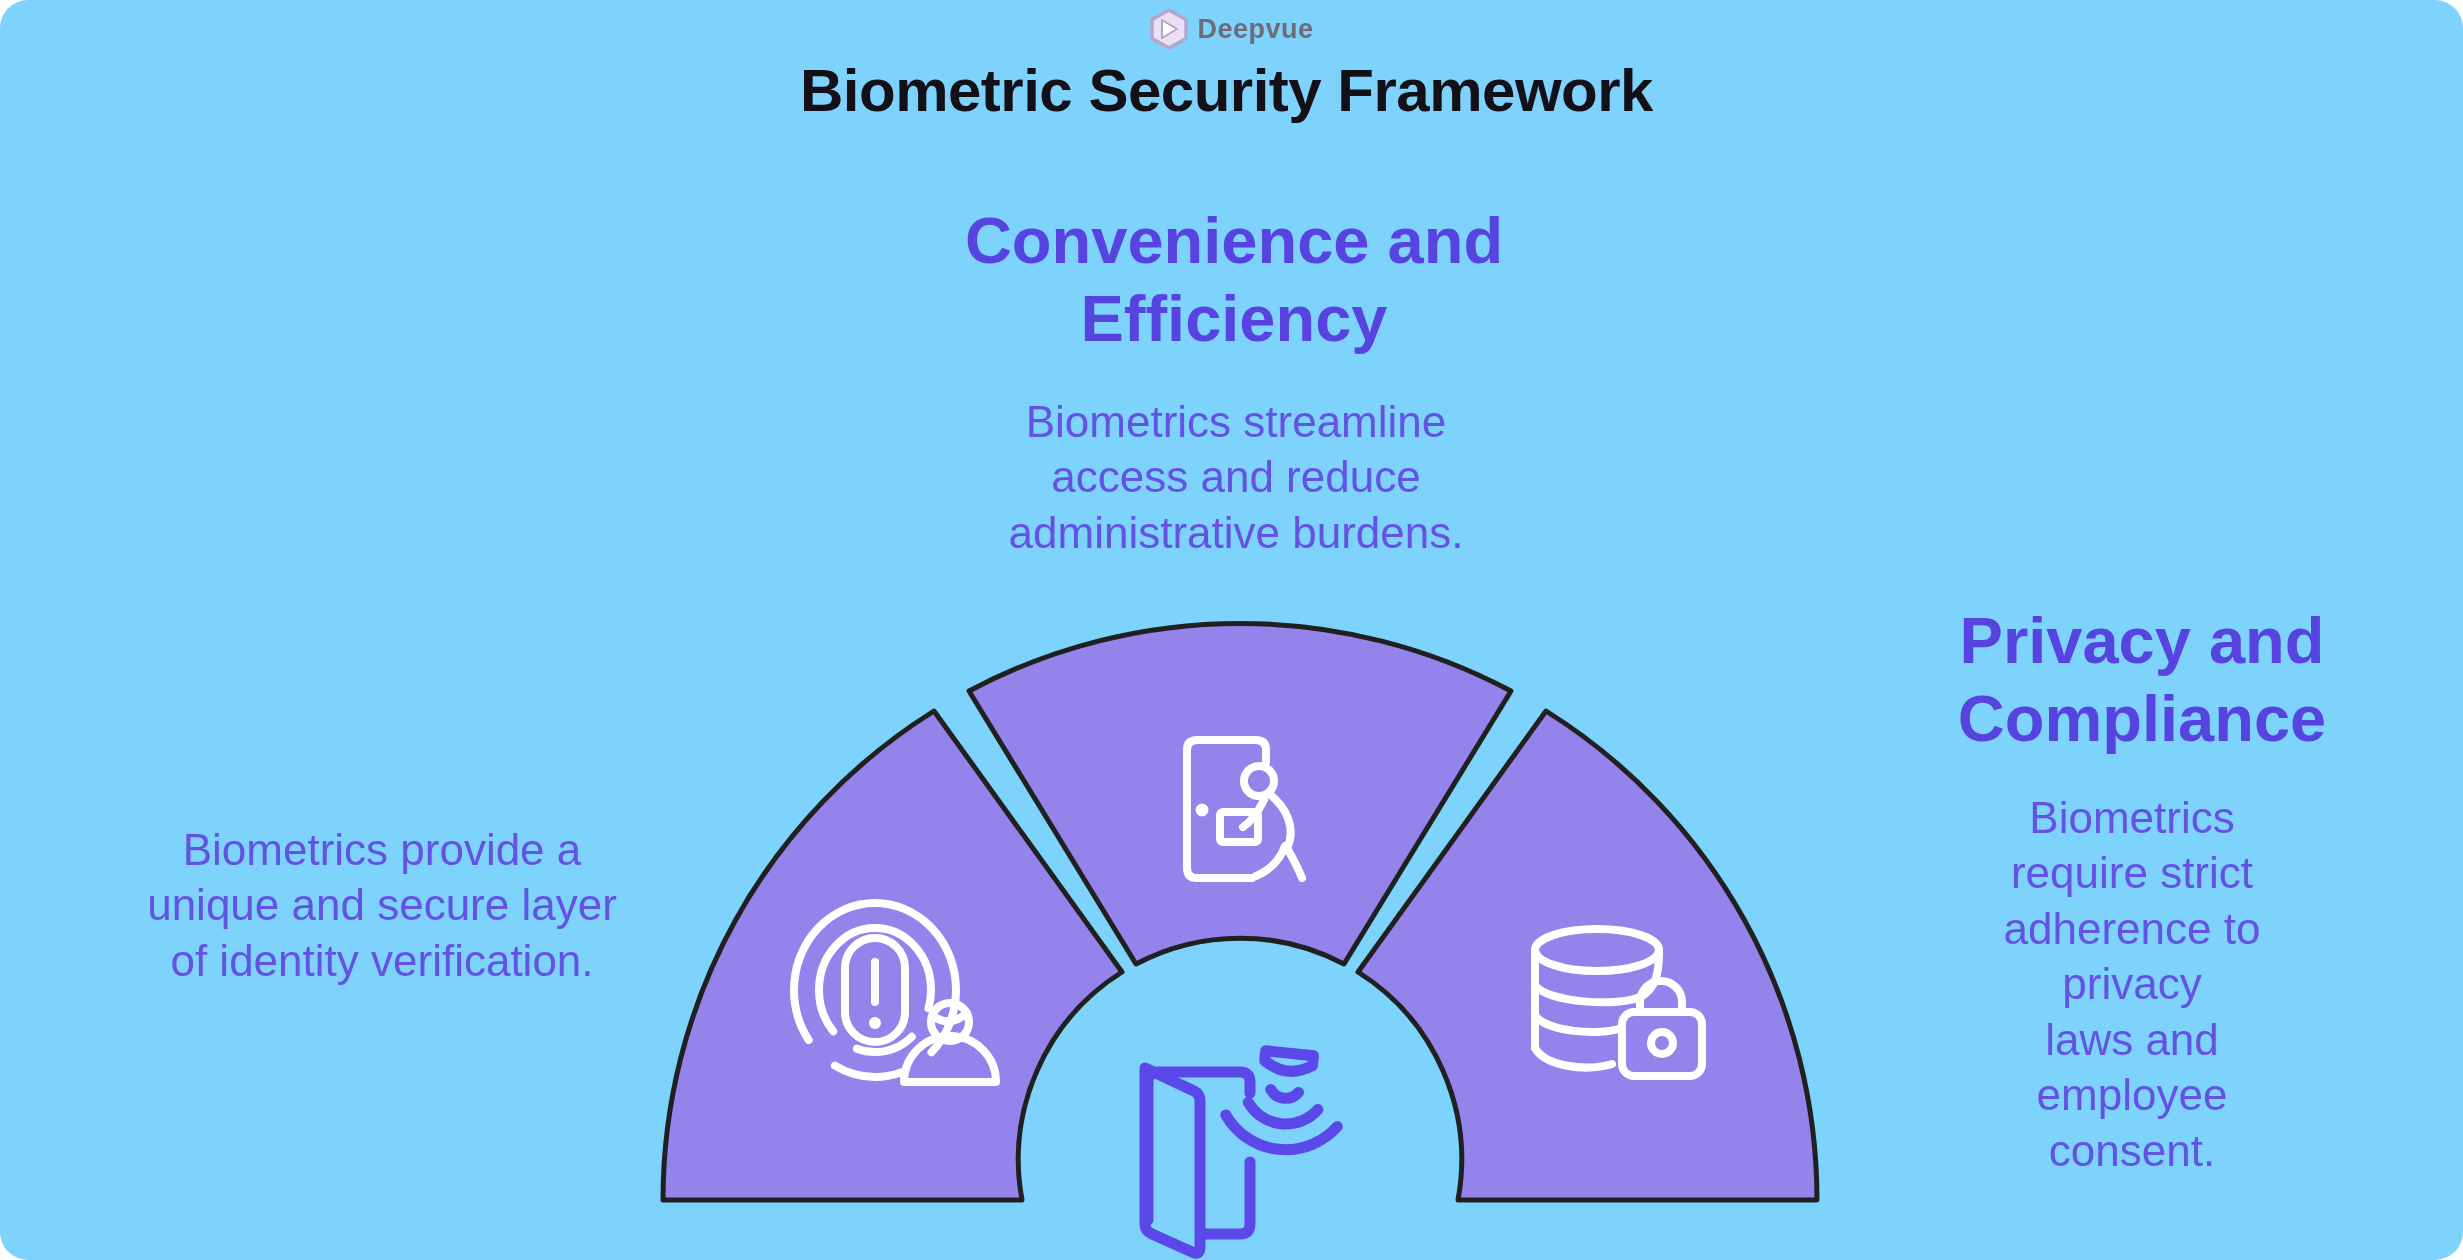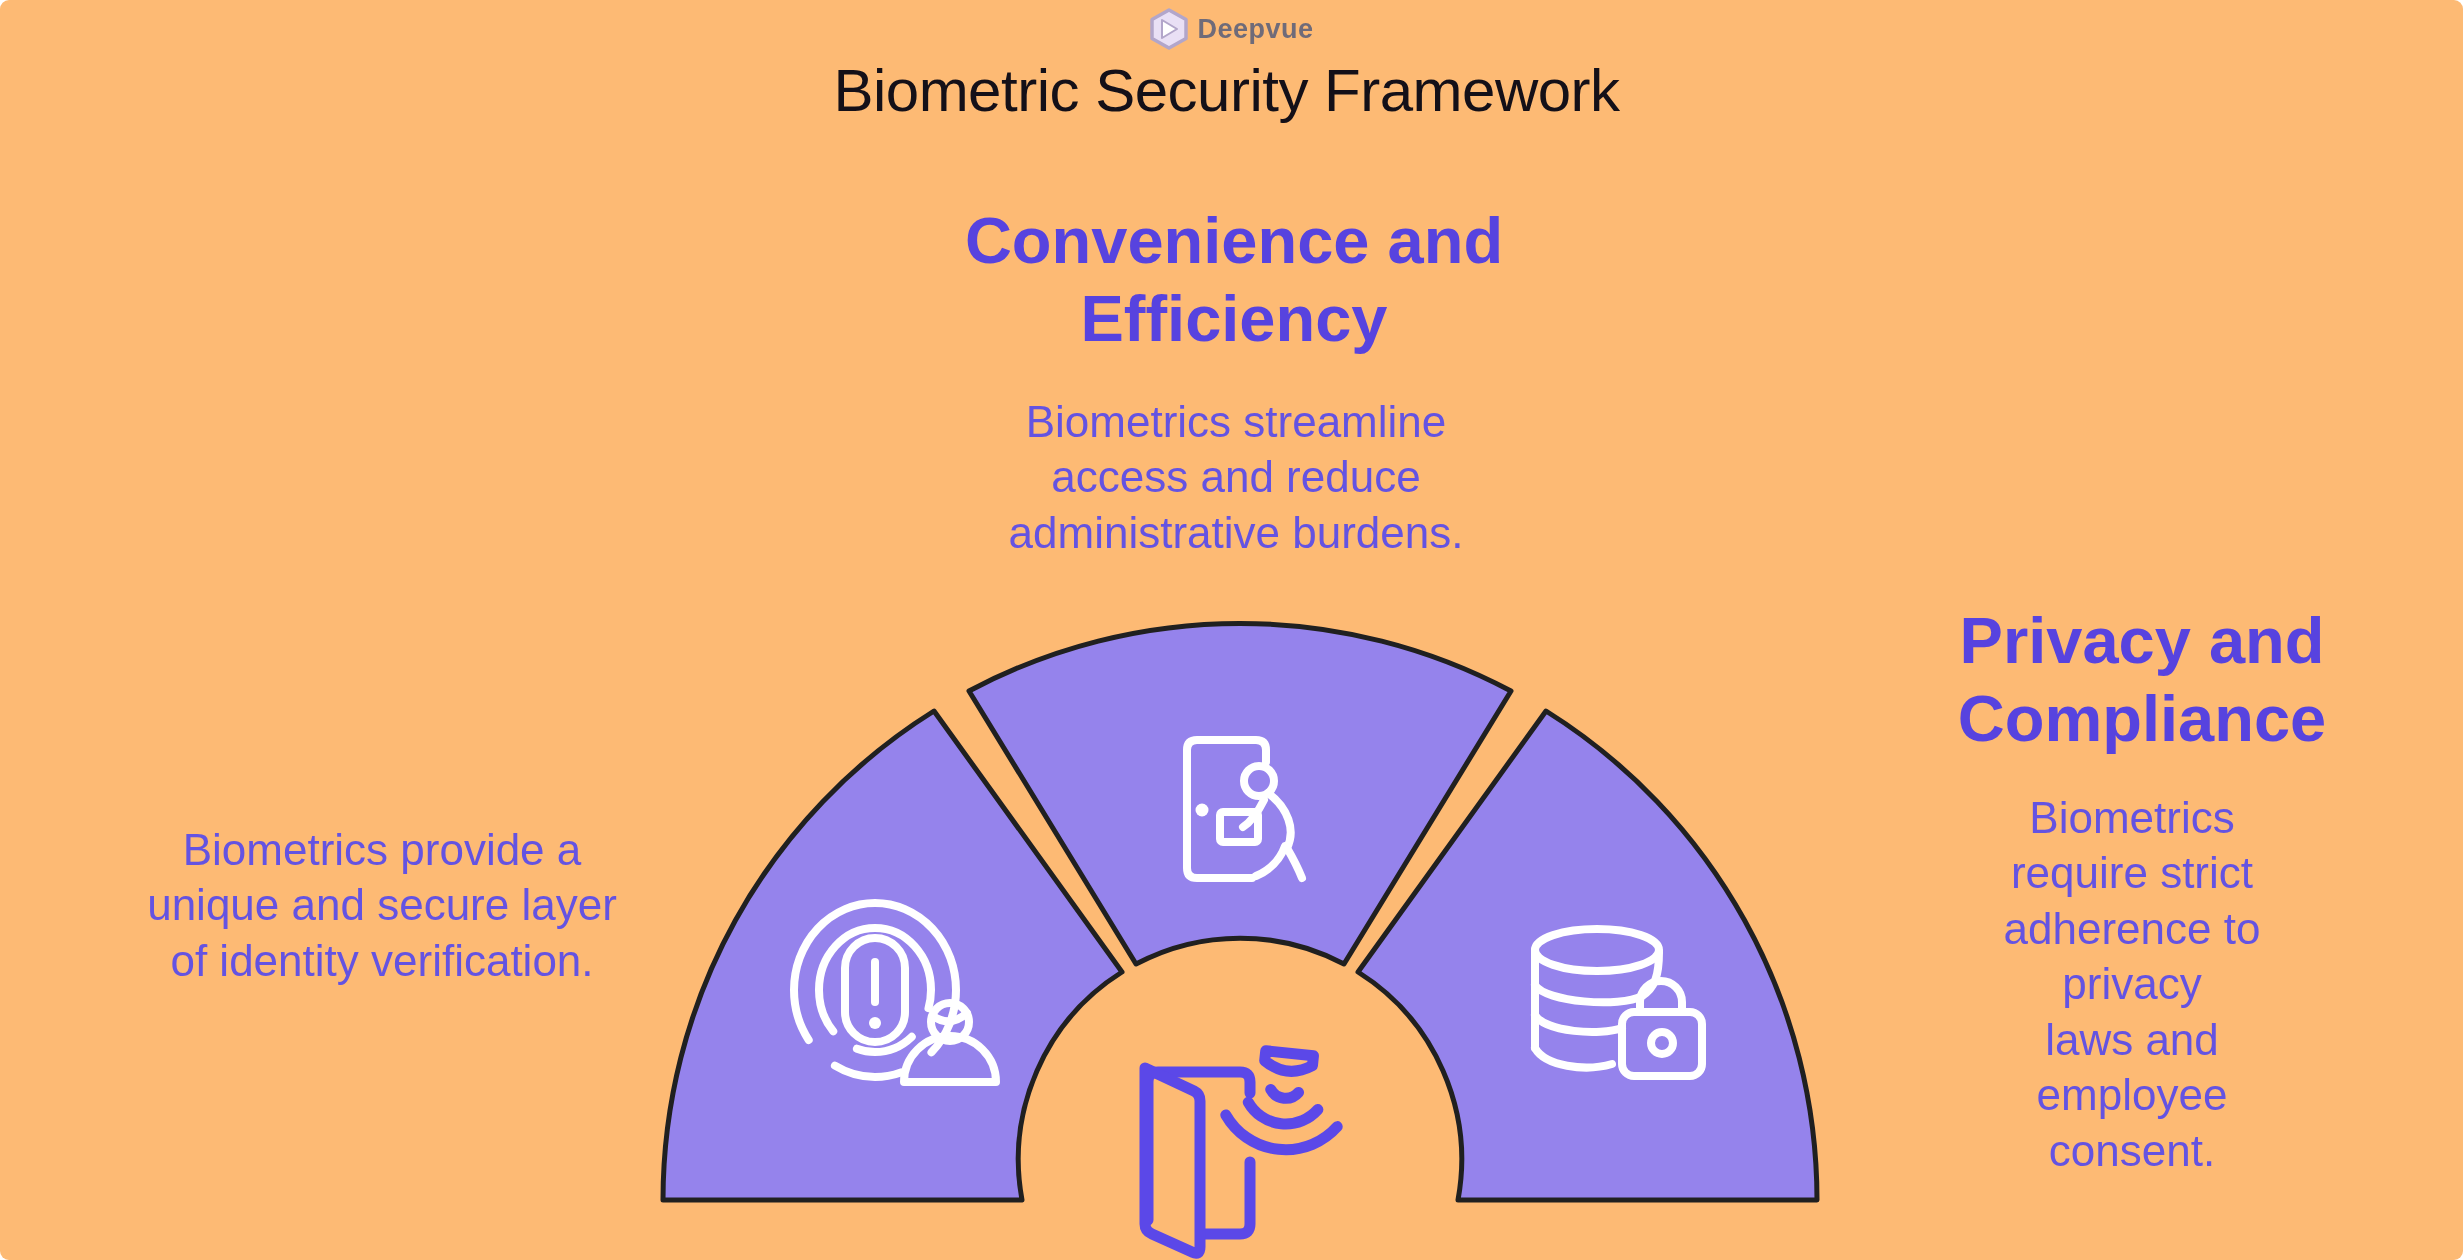--- a/index.html
+++ b/index.html
@@ -1,26 +1,26 @@
 <!DOCTYPE html>
 <html><head>
 <meta charset="utf-8">
 <style>
   html,body{margin:0;padding:0;background:#ffffff;}
   .canvas{
-    position:relative;width:2463px;height:1260px;background:#fdba74;
-    border-radius:9px;overflow:hidden;
+    position:relative;width:2463px;height:1260px;background:#7dd3fc;
+    border-radius:28px;overflow:hidden;
     font-family:"Liberation Sans",sans-serif;
   }
   .fan-svg{position:absolute;left:0;top:0;width:2463px;height:1260px;}
   .logo{position:absolute;top:8px;left:0;right:0;display:flex;justify-content:center;align-items:center;gap:8px;}
   .logo-text{font-size:27px;font-weight:700;color:#6f6b79;letter-spacing:.5px;}
   .title{
     position:absolute;top:56px;left:0;right:10px;text-align:center;
-    font-size:60px;font-weight:400;color:#141018;letter-spacing:-.5px;
+    font-size:60px;font-weight:700;color:#141018;letter-spacing:-.5px;
   }
   .heading{
     position:absolute;transform:translateX(-50%);text-align:center;
     font-size:65px;font-weight:800;color:#5743DF;line-height:1.2;white-space:pre-line;
   }
   .body-text{
     position:absolute;transform:translateX(-50%);text-align:center;
     font-size:44px;font-weight:400;color:#6453E2;line-height:1.26;white-space:pre-line;
   }
   #heading-center{left:1234px;top:202px;}

